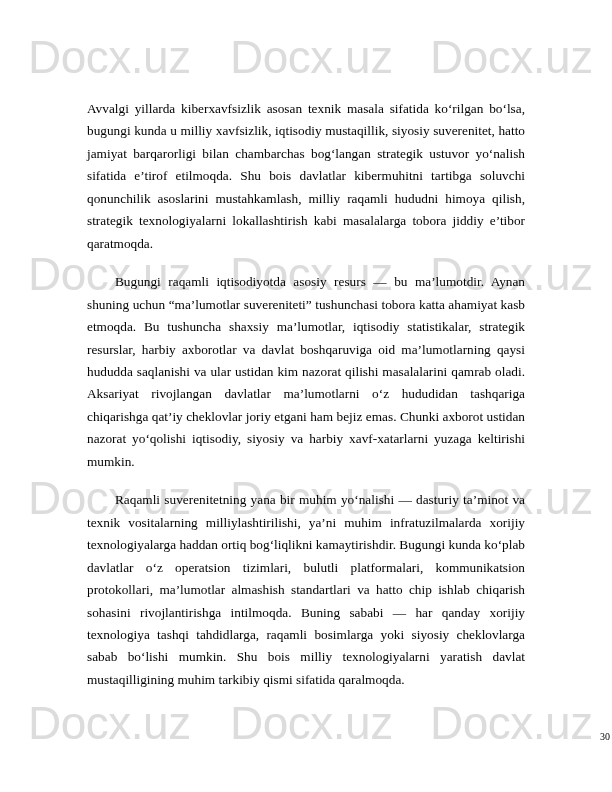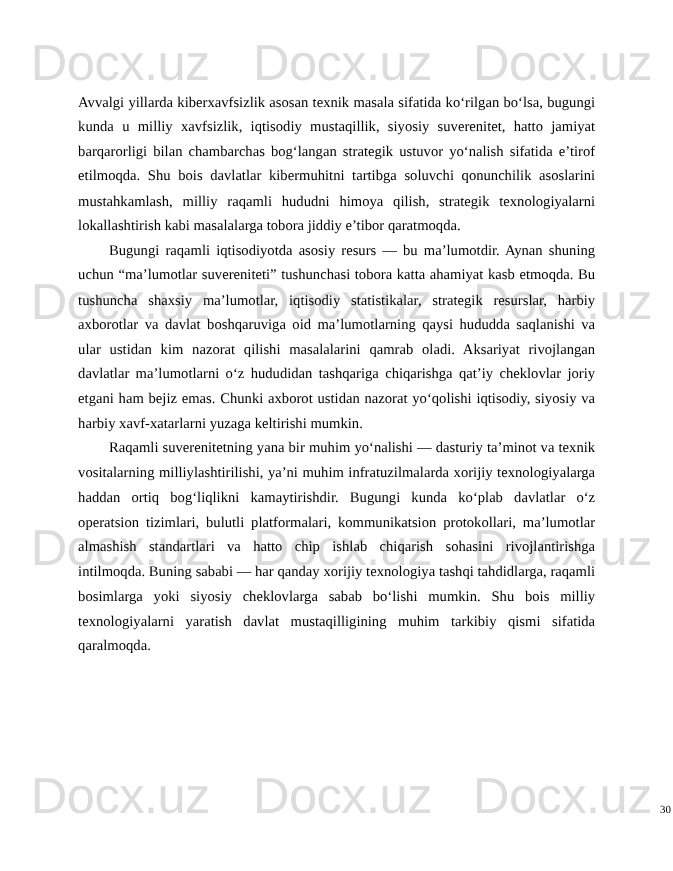--- a/index.html
+++ b/index.html
@@ -20,21 +20,21 @@
     left: 71px;
     top: 82px;
     width: 470px;
     z-index: 1;
     font-family: "Liberation Serif", serif;
     font-size: 13.3px;
     line-height: 22.45px;
     color: #000;
   }
   .body-text p {
-    margin: 0;
+    margin: 16px;
     text-align: justify;
     text-indent: 28px;
   }
   .body-text p.first { text-indent: 0; }
   .page-number {
     position: absolute;
     left: 0;
     width: 610px;
     top: 731px;
     text-align: right;

